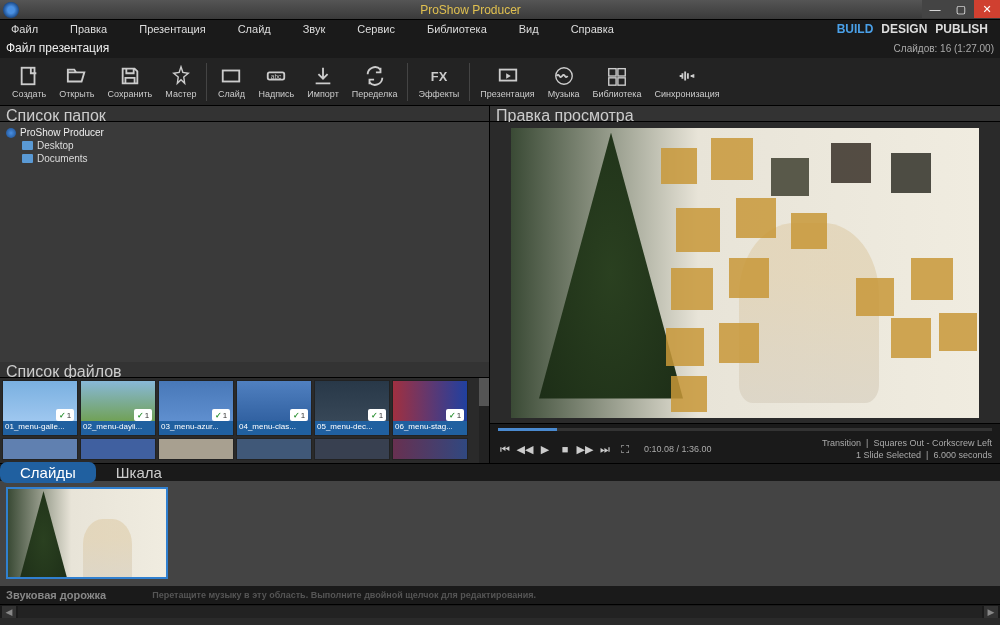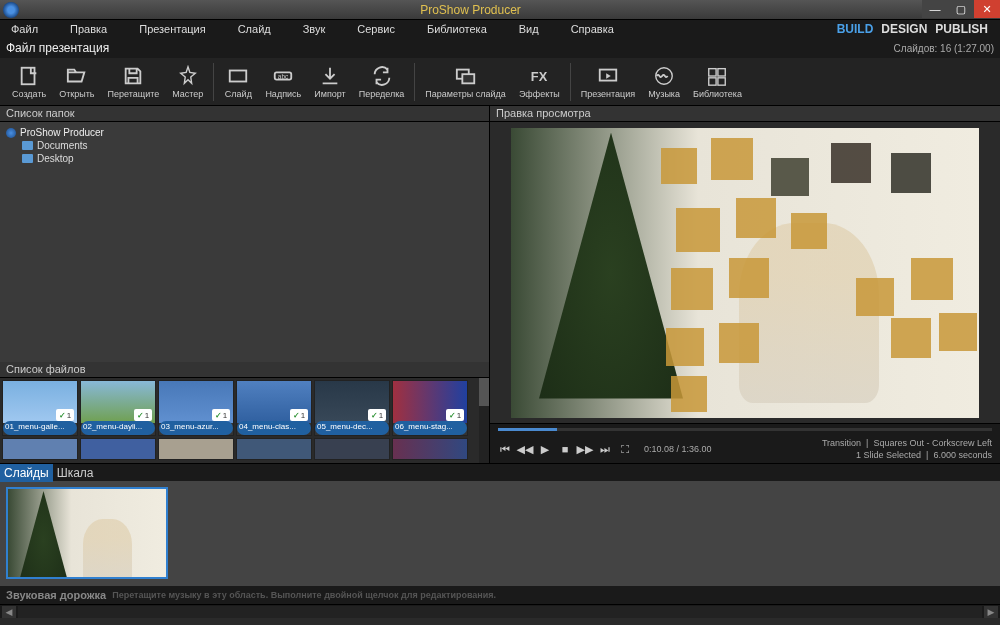--- a/index.html
+++ b/index.html
@@ -32,37 +32,37 @@
   .tool-btn { display: flex; flex-direction: column; align-items: center; justify-content: center; padding: 2px 6px; cursor: pointer; min-width: 40px; }
   .tool-icon { width: 22px; height: 22px; display: flex; align-items: center; justify-content: center; color: #ccc; }
   .tool-label { font-size: 9px; color: #ccc; margin-top: 2px; white-space: nowrap; }
   .tool-sep { width: 1px; height: 38px; background: #444; margin: 0 3px; }
 
   
   .main-area { display: flex; height: 357px; }
   
   
   .left-col { width: 490px; display: flex; flex-direction: column; border-right: 1px solid #000; }
-  .panel-header { height: 16px; background: #333; color: #ccc; font-size: 11px; padding: 1px 6px; border-bottom: 1px solid #000; }
+  .panel-header { height: 16px; background: #333; color: #ccc; font-size: 16px; padding: 1px 6px; border-bottom: 1px solid #000; }
   .folder-tree { flex: 0 0 240px; background: #3a3a3a; padding: 4px 6px; font-size: 10px; overflow: hidden; }
   .tree-item { padding: 1px 0; display: flex; align-items: center; gap: 4px; }
   .tree-item.root { color: #eee; }
   .tree-item.child { padding-left: 16px; color: #ddd; }
   .folder-icon { width: 11px; height: 9px; background: #5a9ad5; border-radius: 1px; }
   .folder-icon.app { background: radial-gradient(circle, #4a90e2, #1a4a8a); border-radius: 50%; width: 10px; height: 10px; }
 
   .file-list-panel { flex: 1; display: flex; flex-direction: column; background: #2a2a2a; }
   .file-list { flex: 1; display: flex; flex-direction: column; padding: 2px; gap: 2px; overflow: hidden; position: relative; }
   .file-row { display: flex; gap: 2px; }
   .file-thumb { width: 76px; height: 56px; background: #333; position: relative; border: 1px solid #222; }
   .thumb-img { width: 100%; height: 42px; }
   .thumb-badge { position: absolute; top: 28px; right: 3px; width: 18px; height: 12px; background: #fff; border-radius: 2px; display: flex; align-items: center; justify-content: center; font-size: 8px; }
   .thumb-badge-check { color: #2a9030; font-weight: bold; margin-right: 1px; }
   .thumb-badge-num { color: #333; }
-  .thumb-label { position: absolute; bottom: 0; left: 0; right: 0; height: 14px; background: #2060a0; color: #fff; font-size: 8px; padding: 1px 2px; overflow: hidden; white-space: nowrap; border-radius: 7px; }
+  .thumb-label { position: absolute; bottom: 0; left: 0; right: 0; height: 14px; background: #2060a0; color: #fff; font-size: 8px; padding: 1px 2px; overflow: hidden; white-space: nowrap; }
   .file-row.second .thumb-img { height: 20px; }
   .file-row.second .file-thumb { height: 22px; }
   .file-scrollbar { position: absolute; right: 0; top: 0; bottom: 0; width: 10px; background: #222; }
   .file-scrollbar-thumb { width: 100%; height: 28px; background: #555; }
 
   
   .right-col { flex: 1; display: flex; flex-direction: column; background: #1a1a1a; }
   .preview-area { flex: 1; background: #2a2a2a; padding: 4px; display: flex; align-items: center; justify-content: center; }
   .preview-canvas { width: 468px; height: 290px; background: linear-gradient(to right, #3a4a35 0%, #e8e4d8 40%, #f0ece0 100%); position: relative; overflow: hidden; }
   .tree-shape { position: absolute; left: 10px; top: 5px; width: 180px; height: 280px; background: radial-gradient(ellipse 60% 90% at 50% 50%, #2a4020, #1a2a15); clip-path: polygon(50% 0%, 90% 95%, 10% 95%); }
@@ -74,30 +74,30 @@
   .progress-bar-row { height: 10px; display: flex; align-items: center; }
   .progress-track { flex: 1; height: 3px; background: #333; position: relative; }
   .progress-fill { height: 100%; width: 12%; background: #4a8ad0; }
   .controls-row { display: flex; align-items: center; gap: 6px; margin-top: 4px; }
   .play-btn { width: 14px; height: 14px; color: #ccc; cursor: pointer; display: flex; align-items: center; justify-content: center; font-size: 11px; }
   .time-display { color: #aaa; font-size: 9px; margin-left: 6px; }
   .transition-info { margin-left: auto; text-align: right; color: #aaa; font-size: 9px; line-height: 12px; }
 
   
   .bottom-tabs { height: 18px; background: #1a1a1a; display: flex; align-items: center; border-top: 1px solid #000; }
-  .b-tab { padding: 2px 4px; font-size: 12px; cursor: pointer; }
+  .b-tab { padding: 2px 20px; font-size: 15px; cursor: pointer; border-radius: 7px; }
   .b-tab.active { background: #2060a0; color: #fff; }
   
   
   .slide-timeline { height: 105px; background: #444; padding: 6px; }
   .slide-item { width: 162px; height: 92px; background: #2a2a2a; border: 2px solid #3080d0; position: relative; overflow: hidden; }
   .slide-preview { width: 100%; height: 100%; background: linear-gradient(to right, #3a4a35 0%, #e8e4d8 40%, #f0ece0 100%); position: relative; }
 
   
-  .audio-track { height: 18px; background: #1a1a1a; display: flex; align-items: center; padding: 0 6px; }
+  .audio-track { height: 18px; background: #1a1a1a; display: flex; align-items: center; padding: 0 6px; gap: 40px; }
   .audio-label { color: #888; font-size: 11px; font-weight: bold; }
   .audio-hint { color: #555; font-size: 9px; margin-left: 6px; font-weight: bold; }
 
   
   .bottom-scroll { height: 14px; background: #1a1a1a; display: flex; align-items: center; padding: 0 2px; border-top: 1px solid #000; }
   .scroll-arrow { width: 14px; height: 12px; background: #333; color: #888; display: flex; align-items: center; justify-content: center; font-size: 9px; cursor: pointer; }
   .scroll-track { flex: 1; height: 12px; background: #222; margin: 0 2px; }
 
   svg { width: 100%; height: 100%; }
 </style>
@@ -155,21 +155,21 @@
         </svg>
       </div>
     <div class="tool-label">Открыть</div>
   </div>
   <div class="tool-btn">
     <div class="tool-icon">
         <svg viewBox="0 0 24 24">
           <path d="M4 4h13l3 3v13H4z M8 4v5h8V4 M7 14h10v6H7z" fill="none" stroke="#ccc" stroke-width="2"></path>
         </svg>
       </div>
-    <div class="tool-label">Перетащите</div>
+    <div class="tool-label">Сохранить</div>
   </div>
   <div class="tool-btn">
     <div class="tool-icon">
         <svg viewBox="0 0 24 24">
           <path d="M12 2l2 6 6 1-5 4 1 7-4-4-4 4 1-7-5-4 6-1z" fill="none" stroke="#ccc" stroke-width="1.5"></path>
         </svg>
       </div>
     <div class="tool-label">Мастер</div>
   </div>
   <div class="tool-sep"></div>
@@ -201,29 +201,20 @@
   <div class="tool-btn">
     <div class="tool-icon">
         <svg viewBox="0 0 24 24">
           <path d="M4 10a8 8 0 0114-5M20 14a8 8 0 01-14 5" fill="none" stroke="#ccc" stroke-width="2"></path>
           <path d="M18 3v5h-5M6 21v-5h5" fill="none" stroke="#ccc" stroke-width="2"></path>
         </svg>
       </div>
     <div class="tool-label">Переделка</div>
   </div>
   <div class="tool-sep"></div>
-  <div class="tool-btn">
-    <div class="tool-icon">
-        <svg viewBox="0 0 24 24">
-          <rect x="2" y="5" width="13" height="10" fill="none" stroke="#ccc" stroke-width="2"></rect>
-          <rect x="8" y="10" width="13" height="10" fill="#333" stroke="#ccc" stroke-width="2"></rect>
-        </svg>
-      </div>
-    <div class="tool-label">Параметры слайда</div>
-  </div>
   <div class="tool-btn">
     <div class="tool-icon">
         <svg viewBox="0 0 24 24">
           <text x="12" y="17" font-size="14" font-weight="bold" fill="#ccc" text-anchor="middle">FX</text>
         </svg>
       </div>
     <div class="tool-label">Эффекты</div>
   </div>
   <div class="tool-sep"></div>
   <div class="tool-btn">
@@ -247,39 +238,47 @@
   <div class="tool-btn">
     <div class="tool-icon">
         <svg viewBox="0 0 24 24">
           <rect x="3" y="4" width="8" height="8" fill="none" stroke="#ccc" stroke-width="1.5"></rect>
           <rect x="13" y="4" width="8" height="8" fill="none" stroke="#ccc" stroke-width="1.5"></rect>
           <rect x="3" y="14" width="8" height="8" fill="none" stroke="#ccc" stroke-width="1.5"></rect>
           <rect x="13" y="14" width="8" height="8" fill="none" stroke="#ccc" stroke-width="1.5"></rect>
         </svg>
       </div>
     <div class="tool-label">Библиотека</div>
+  </div>
+  <div class="tool-btn">
+    <div class="tool-icon">
+        <svg viewBox="0 0 24 24">
+          <path d="M4 12h2M7 9v6M10 7v10M13 9v6M16 12h2M19 10v4" stroke="#ccc" stroke-width="2"></path>
+        </svg>
+      </div>
+    <div class="tool-label">Синхронизация</div>
   </div>
 </div>
 
 <div class="main-area">
 
   <div class="left-col">
     <div class="panel-header">Список папок</div>
     <div class="folder-tree">
       <div class="tree-item root">
         <div class="folder-icon app"></div>
         <span>ProShow Producer</span>
       </div>
       <div class="tree-item child">
         <div class="folder-icon"></div>
-        <span>Documents</span>
+        <span>Desktop</span>
       </div>
       <div class="tree-item child">
         <div class="folder-icon"></div>
-        <span>Desktop</span>
+        <span>Documents</span>
       </div>
     </div>
     <div class="panel-header">Список файлов</div>
     <div class="file-list-panel">
       <div class="file-list">
         <div class="file-row">
           <div class="file-thumb">
               <div class="thumb-img" style="background:linear-gradient(#7ab0e0,#a0c8f0)"></div>
               <div class="thumb-badge">
                 <span class="thumb-badge-check">✓</span>

